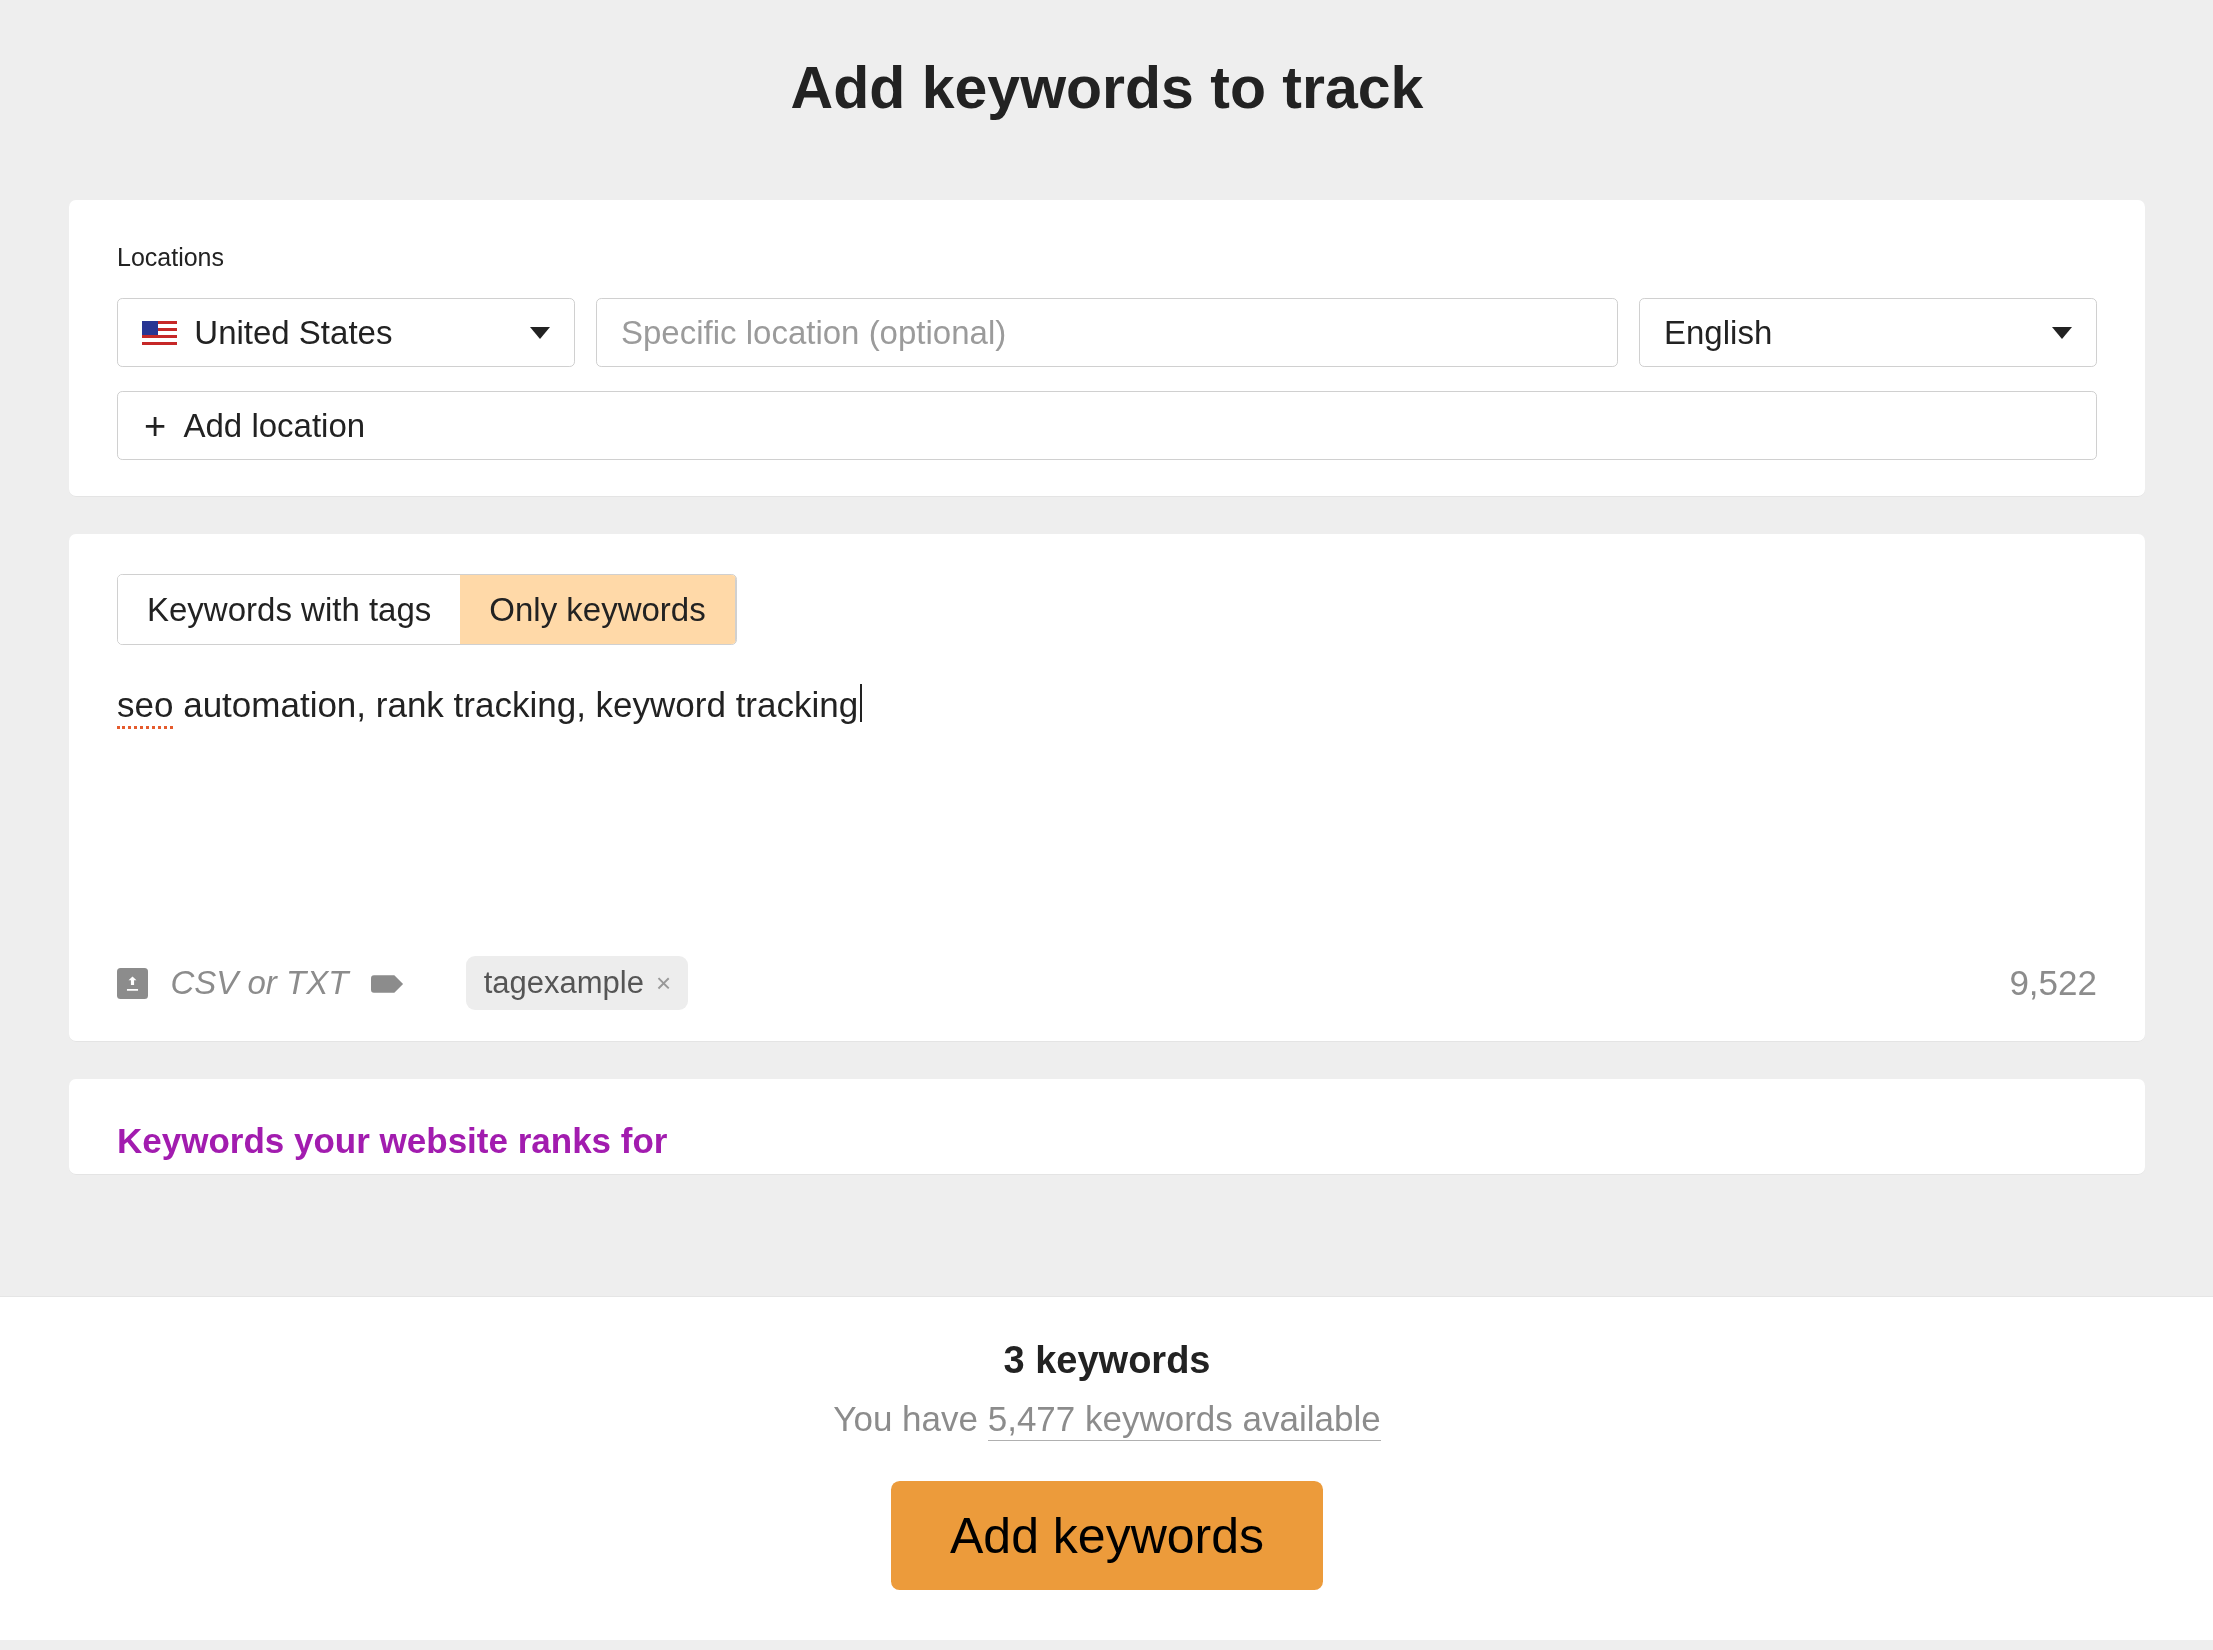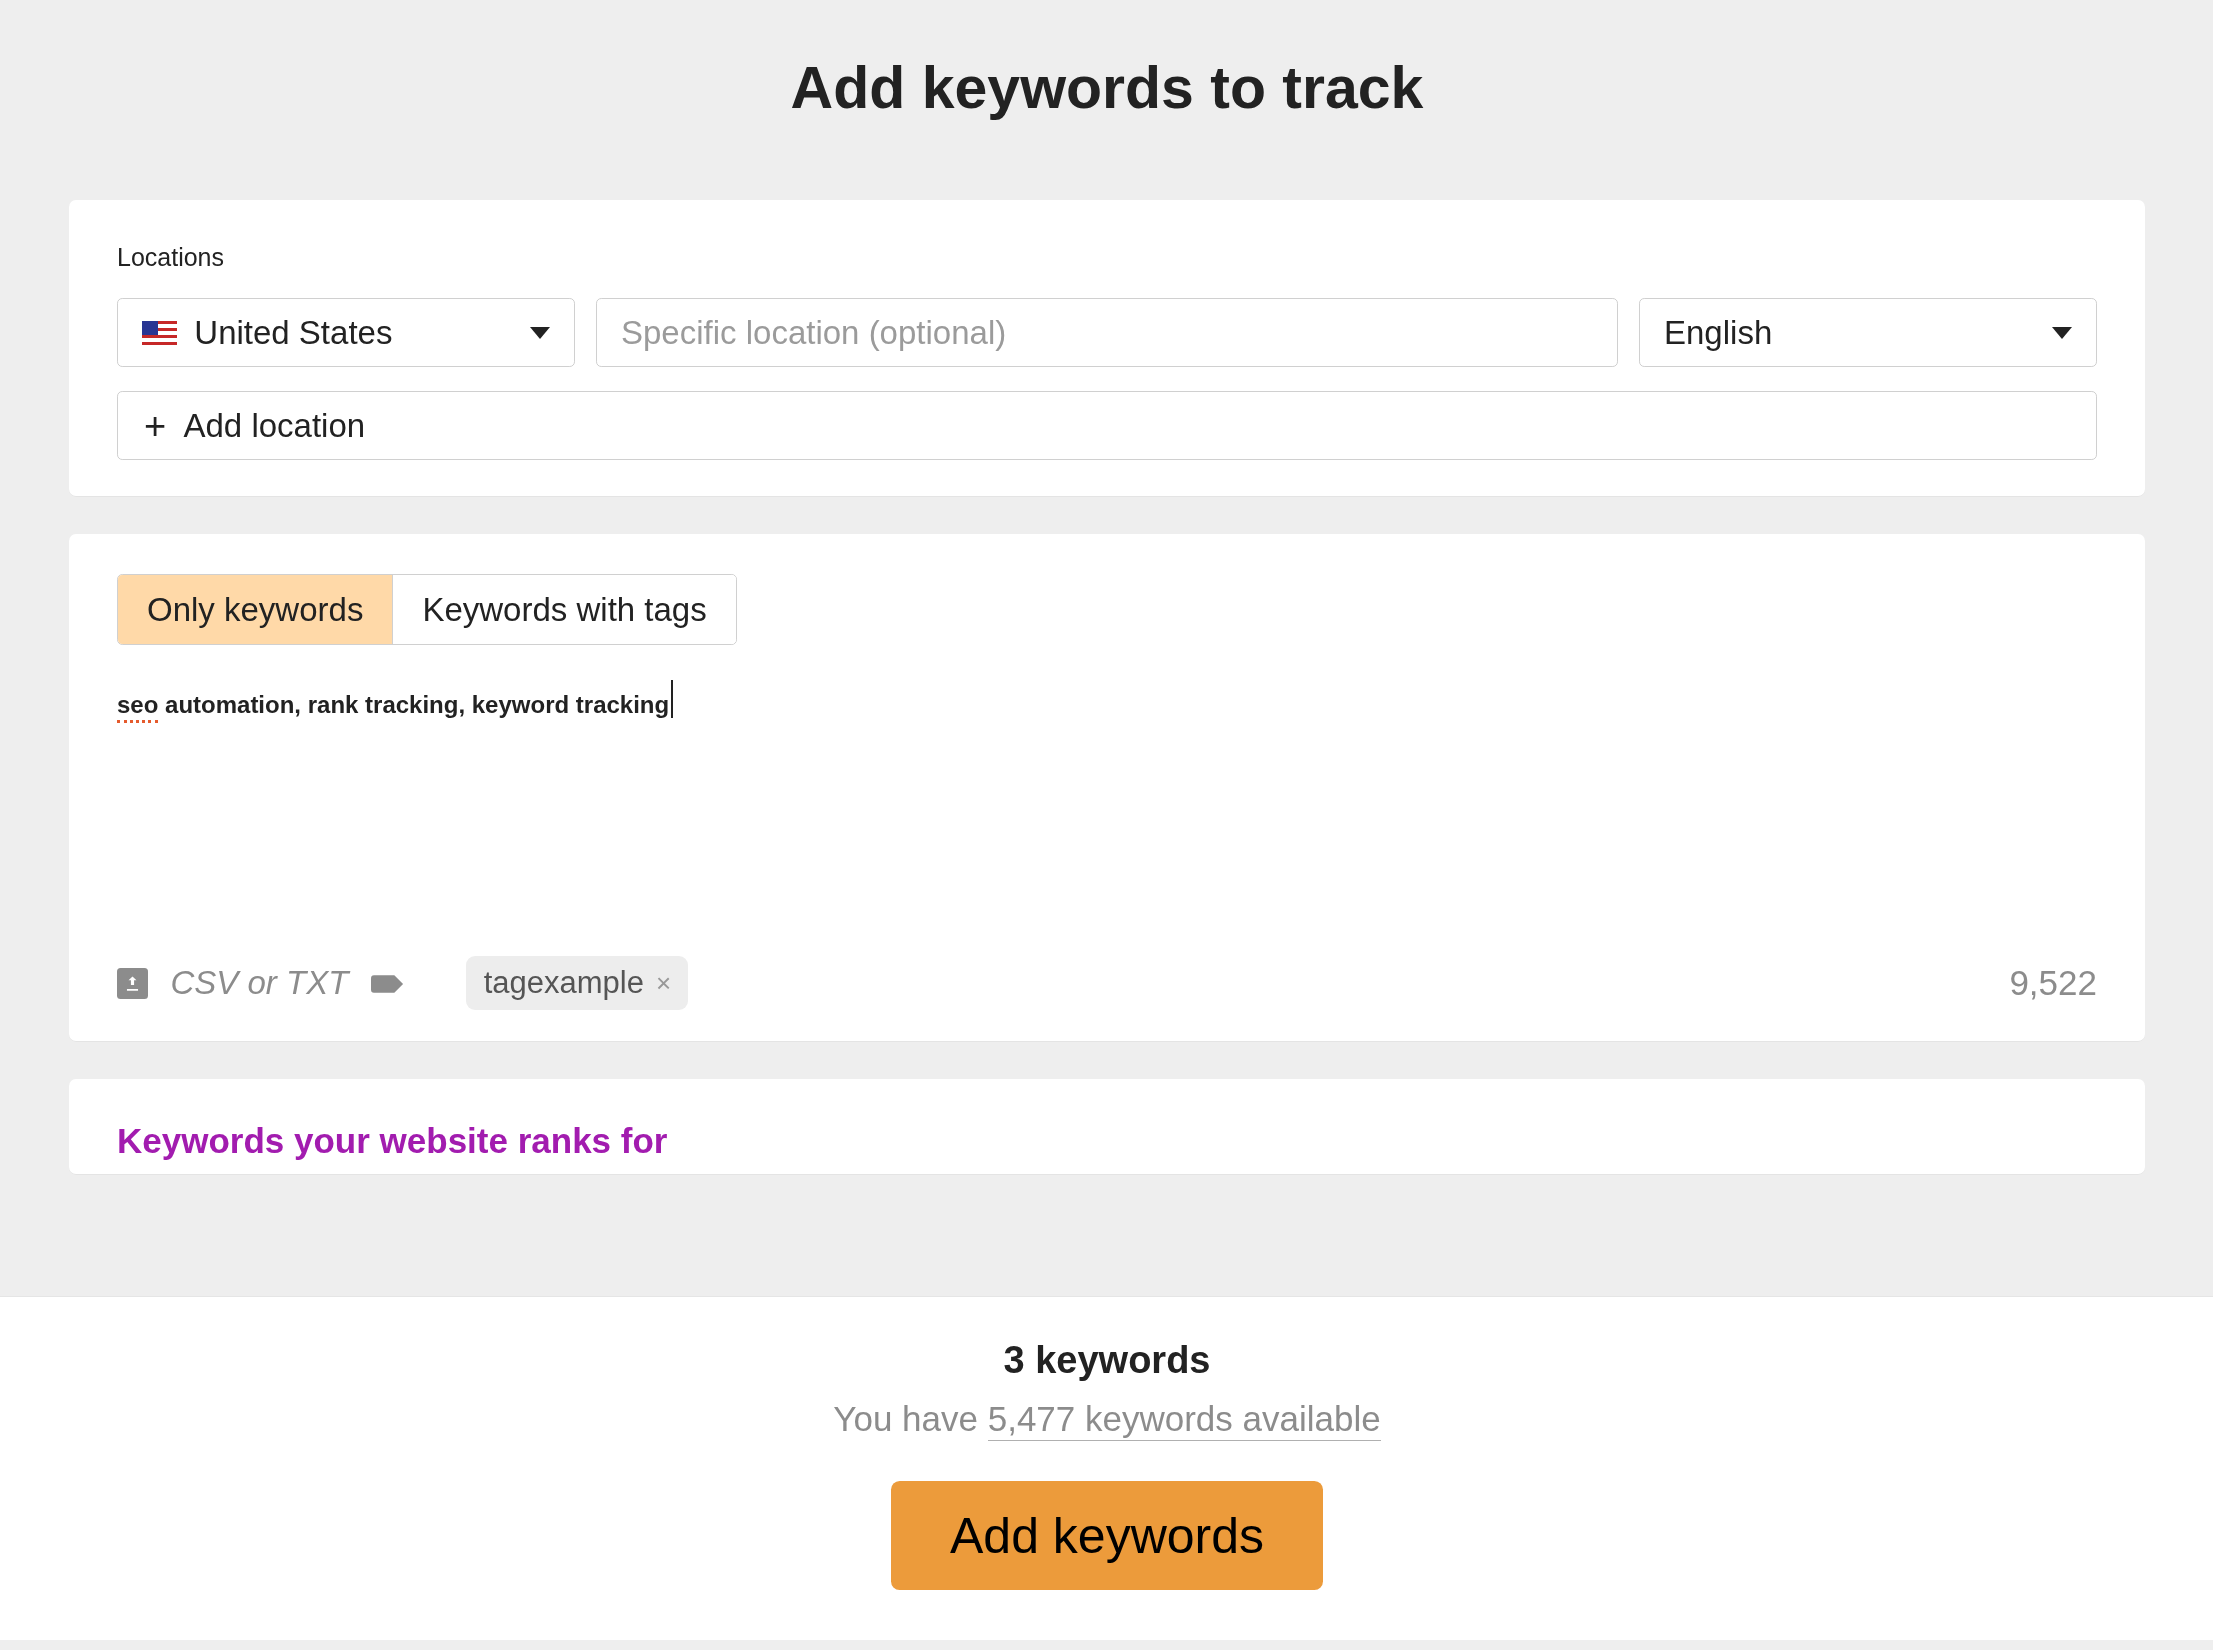--- a/index.html
+++ b/index.html
@@ -94,25 +94,24 @@
     color: #222;
     background: #fff;
     cursor: pointer;
   }
   .seg-item.active {
     background: #ffd9a8;
     border-right: 1.7px solid #d0d0d0;
   }
   .kw-textarea {
     min-height: 259px;
-    font-size: 24px;
+    font-size: 35px;
     color: #222;
     line-height: 1.4;
     outline: none;
-    font-weight: bold;
   }
   .kw-textarea .underline-red {
     border-bottom: 3.5px dotted #e55b2d;
     padding-bottom: 1.7px;
   }
   .kw-textarea .caret-line {
     display:inline-block; width:1.7px; height:38px; background:#222; vertical-align:-5.2px; margin-left:1.7px;
   }
   .kw-footer {
     display:flex; align-items:center; justify-content:space-between;
@@ -193,22 +192,22 @@
 
     <div class="btn-outline">
       <span class="plus-icon">+</span>
       <span>Add location</span>
     </div>
   </div>
 
   <div class="card kw">
 
     <div class="seg">
+      <div class="seg-item">Keywords with tags</div>
       <div class="seg-item active">Only keywords</div>
-      <div class="seg-item">Keywords with tags</div>
     </div>
 
     <div class="kw-textarea">
       <span class="underline-red">seo</span><span> automation, rank tracking, keyword tracking</span><span class="caret-line"></span>
     </div>
 
     <div class="kw-footer">
       <div class="kw-footer-left">
         <span class="icon-box">
           <svg viewBox="0 0 24 24" width="19" height="19">

